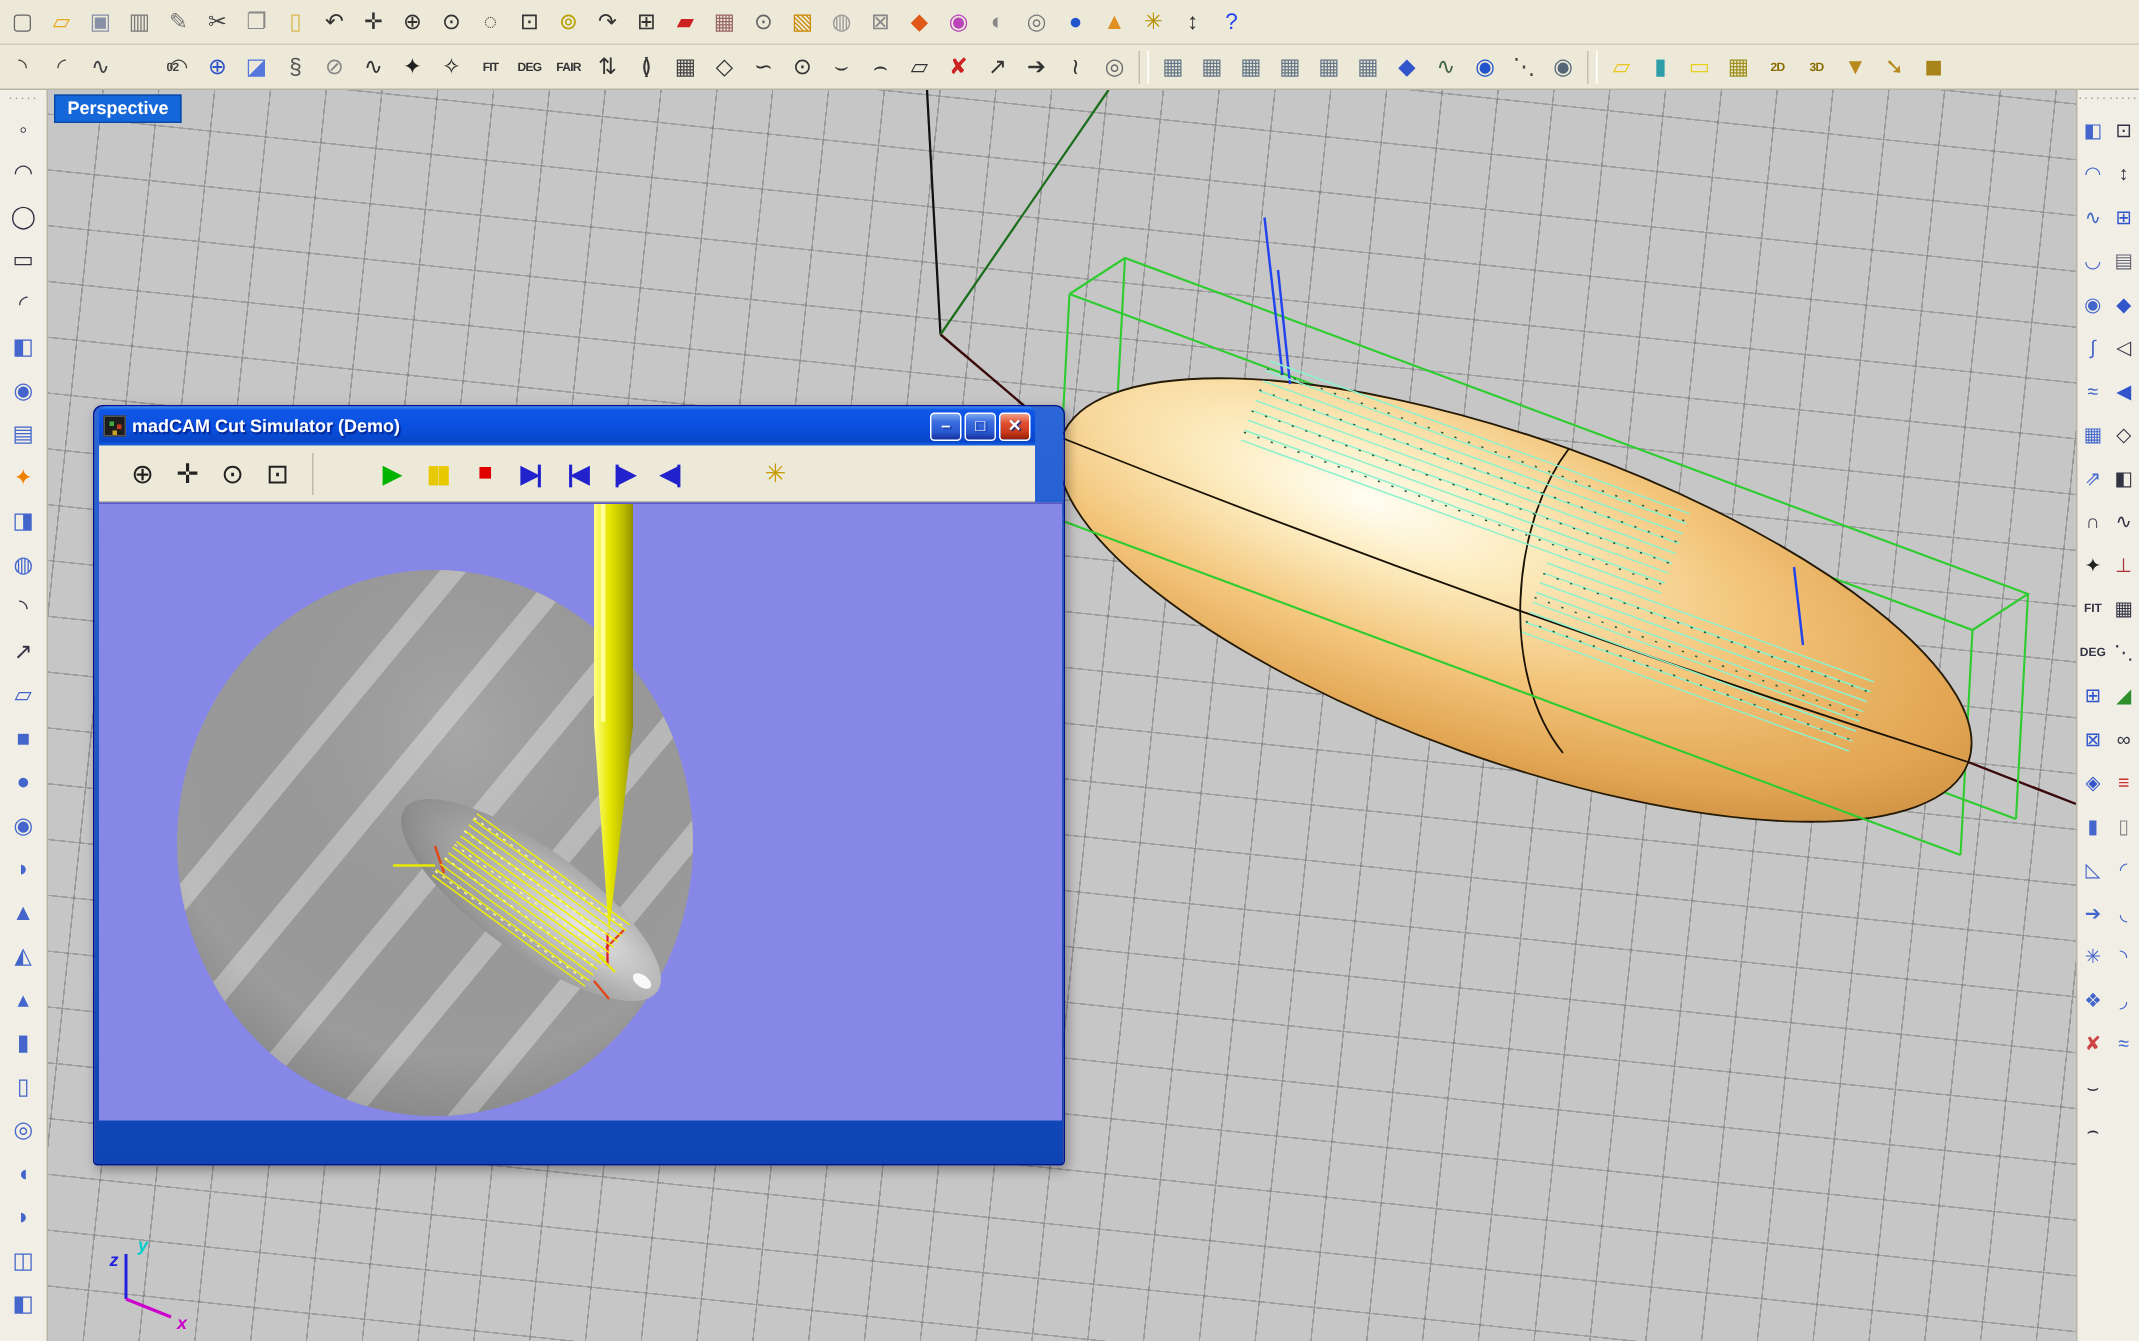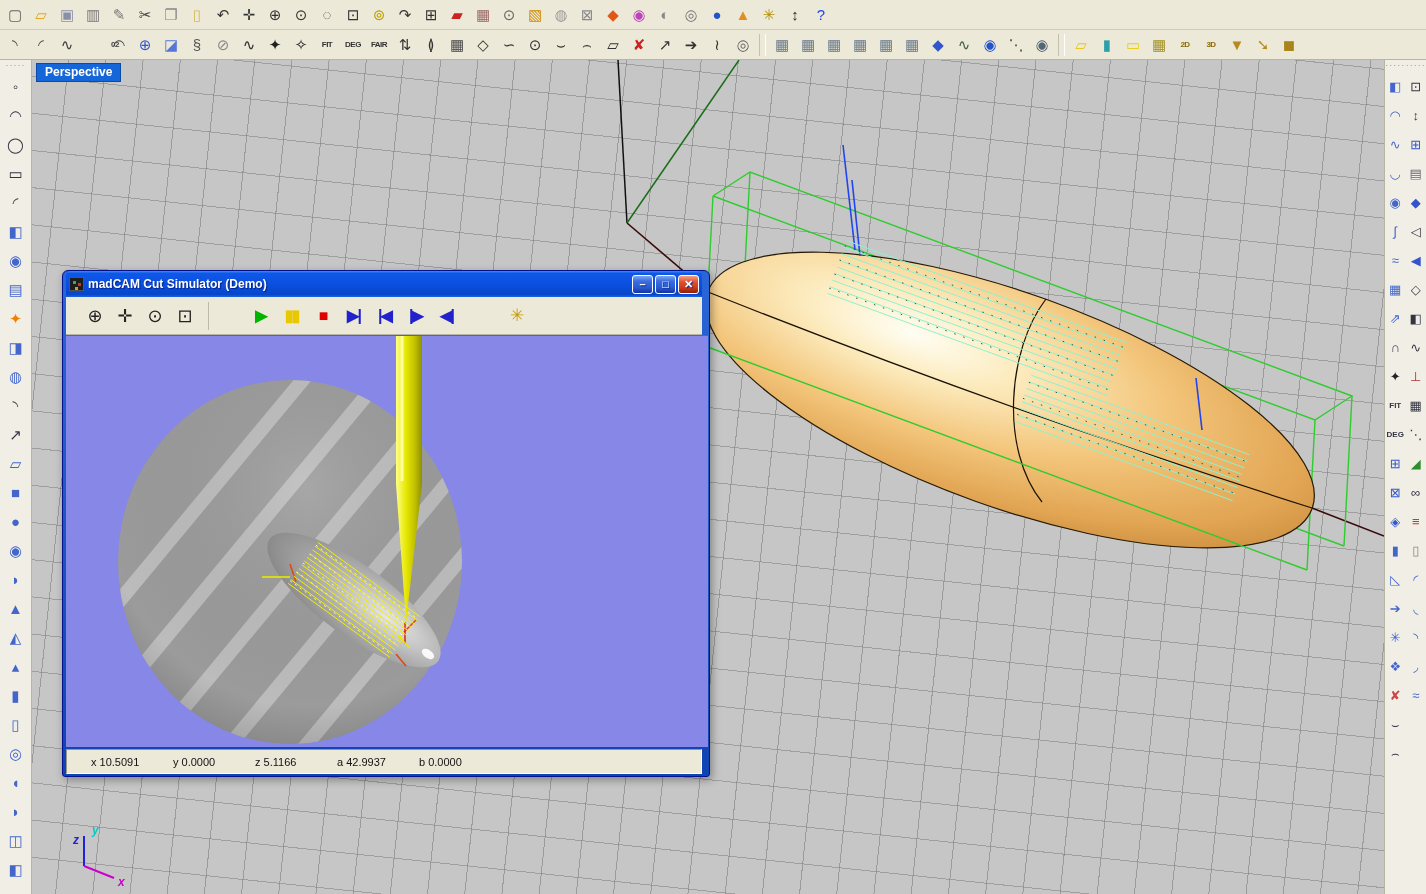--- a/index.html
+++ b/index.html
@@ -32,21 +32,21 @@
       repeating-linear-gradient(96deg, rgba(120,120,120,0) 0 36px, rgba(120,120,120,.55) 36px 37px),
       repeating-linear-gradient(6deg,  rgba(120,120,120,0) 0 36px, rgba(120,120,120,.50) 36px 37px);}
   #persp-label{position:absolute;left:4px;top:3px;background:#1566D8;color:#fff;font-weight:bold;font-size:12px;padding:1px 8px 2px;border:1px solid #0a4aa8;z-index:3}
   #scene-svg{position:absolute;left:0;top:0;z-index:1}
   #axis-gizmo{position:absolute;left:14px;bottom:2px;z-index:2}
   .axlabel{font-size:12px;font-weight:bold;font-style:italic}
 
   
   #madcam-dialog{position:absolute;left:62px;top:270px;width:648px;height:507px;z-index:10;
     background:linear-gradient(180deg,#2a66d8,#0f44b4);border:1px solid #00138c;border-radius:6px 6px 3px 3px;
-    padding:0 7px 3px 3px;box-shadow:2px 3px 8px rgba(0,0,0,.35)}
+    padding:0 19px 3px 3px;box-shadow:2px 3px 8px rgba(0,0,0,.35)}
   #dialog-titlebar{height:26px;display:flex;align-items:center;color:#fff;font-weight:bold;font-size:12px;
     text-shadow:1px 1px 1px #00228c;padding:0 3px;
     background:linear-gradient(180deg,#3c8cf8 0%,#1057e8 9%,#0a50e0 50%,#0846c8 90%,#1a66e8 100%);
     border-radius:5px 5px 0 0}
   #dialog-icon{width:15px;height:14px;background:#1d1d1d;border:1px solid #555;margin-right:4px;position:relative}
   #dialog-icon::after{content:"";position:absolute;left:3px;top:3px;width:3px;height:3px;background:#3fae3f;box-shadow:5px 2px 0 #c23b1e,2px 6px 0 #c8a22c}
   #dialog-title{flex:1}
   .winbtn{width:21px;height:19px;margin-left:2px;border:1px solid #fff;border-radius:3px;color:#fff;font-size:11px;font-weight:bold;
     display:flex;align-items:center;justify-content:center;line-height:1;
     background:linear-gradient(180deg,#7aa7f0 0%,#3c6ee0 30%,#2a5ad0 70%,#16309c 100%)}
@@ -759,20 +759,13 @@
         <g>
           <line x1="250.0" y1="209.2" x2="351.9" y2="283.2" stroke="#FFFF90" stroke-width="1" stroke-dasharray="2,4"></line>
           <line x1="243.5" y1="218.1" x2="345.4" y2="292.1" stroke="#FFFF90" stroke-width="1" stroke-dasharray="2,4"></line>
           <line x1="237.0" y1="227.0" x2="339.0" y2="301.0" stroke="#FFFF90" stroke-width="1" stroke-dasharray="2,4"></line>
           <line x1="230.6" y1="235.9" x2="332.5" y2="309.9" stroke="#FFFF90" stroke-width="1" stroke-dasharray="2,4"></line>
           <line x1="224.1" y1="244.8" x2="326.0" y2="318.8" stroke="#FFFF90" stroke-width="1" stroke-dasharray="2,4"></line>
         </g>
       </svg>
   </div>
 
-  <div id="dialog-statusbar">
-      <span class="sv">x 10.5091</span>
-      <span class="sv">y 0.0000</span>
-      <span class="sv">z 5.1166</span>
-      <span class="sv">a 42.9937</span>
-      <span class="sv">b 0.0000</span>
-    </div>
 </div>
 
 </body></html>

